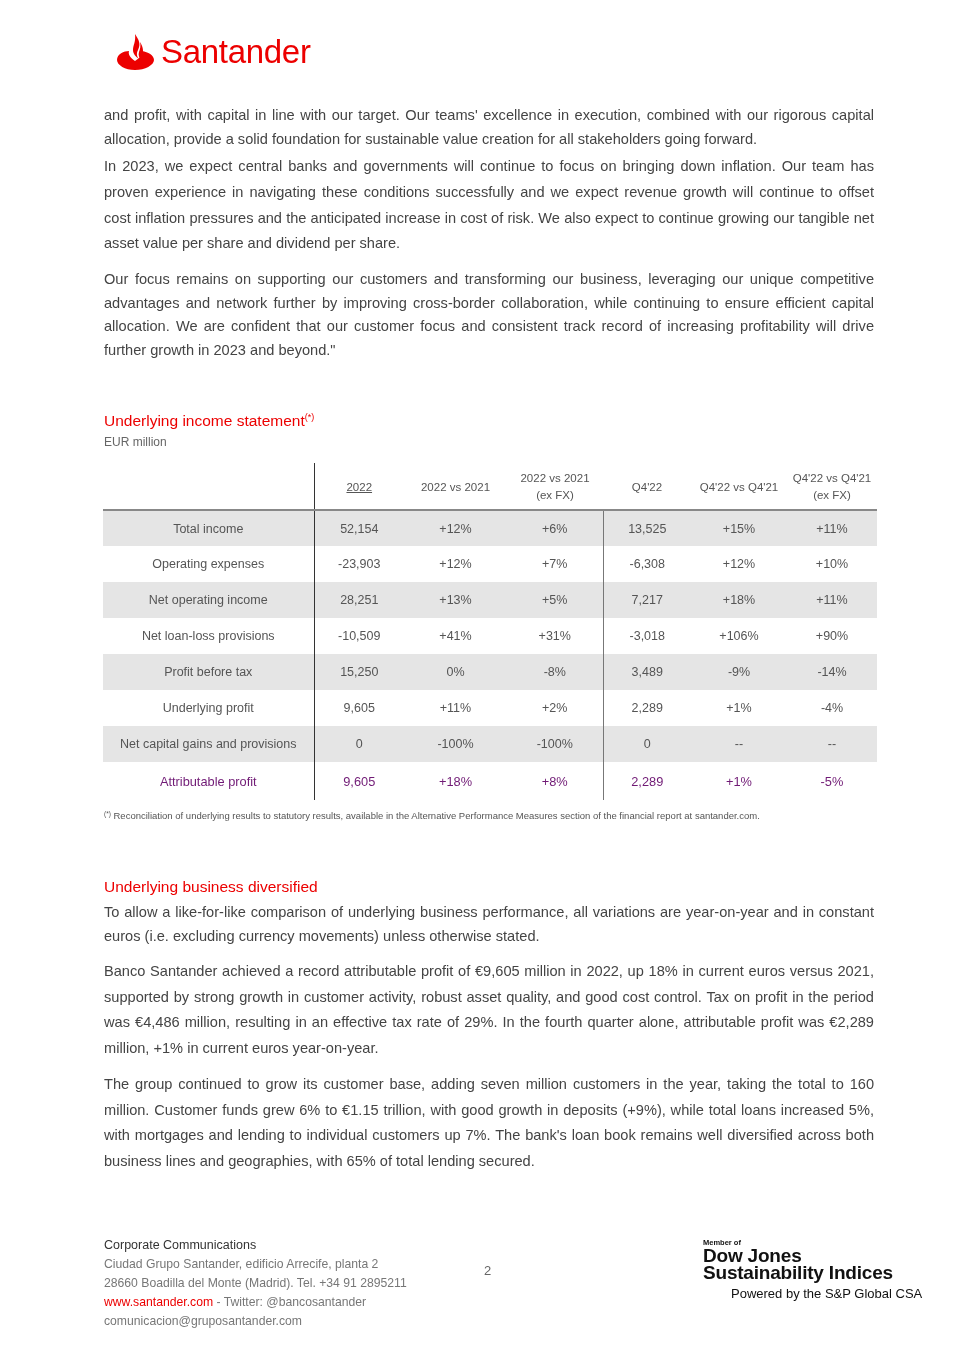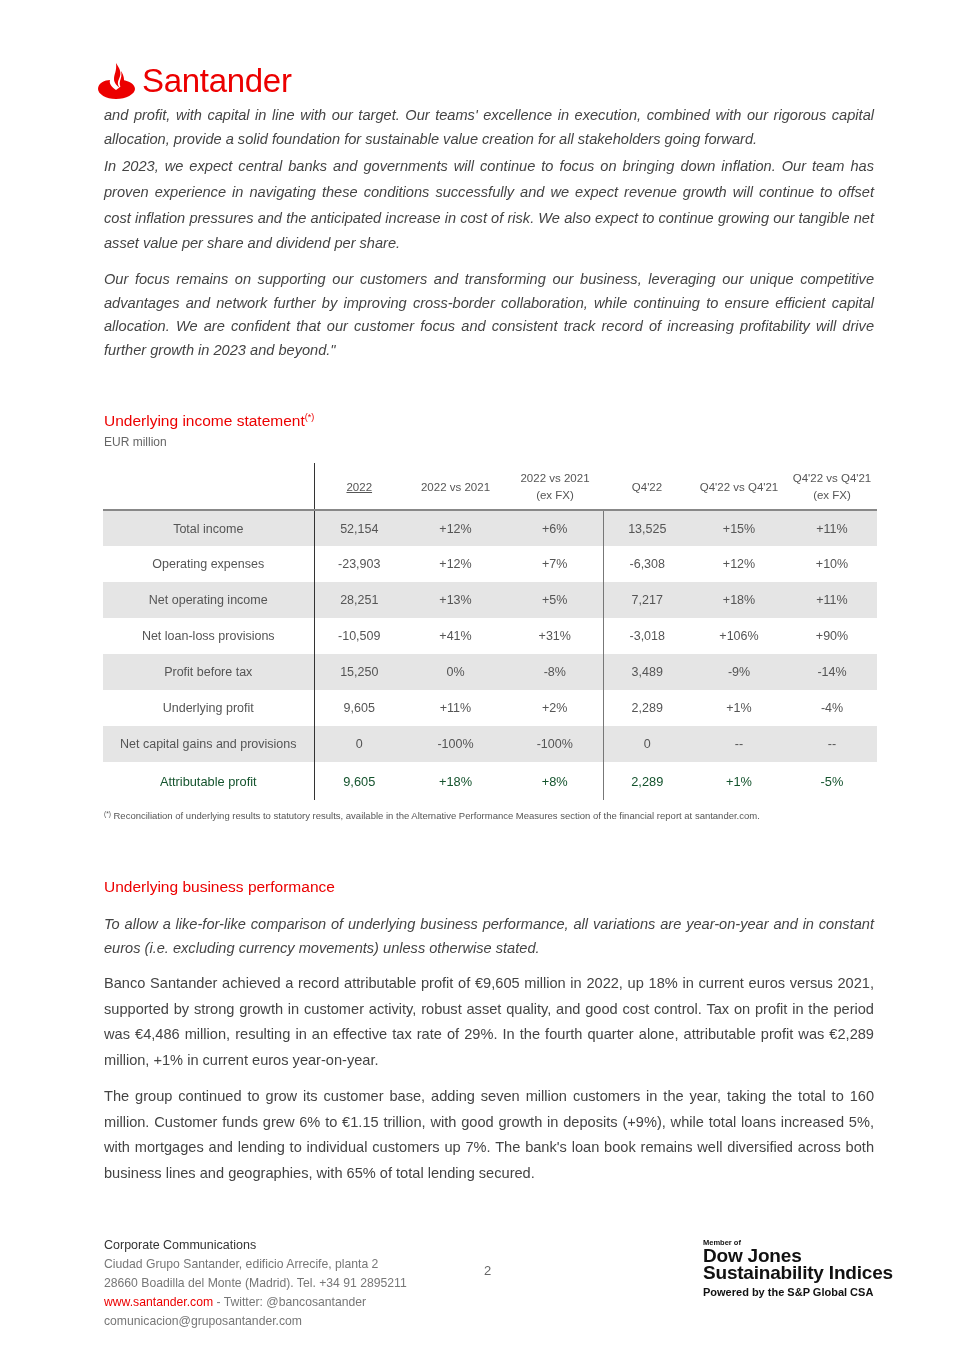--- a/index.html
+++ b/index.html
@@ -1,36 +1,36 @@
 <!DOCTYPE html>
 <html><head>
 <meta charset="utf-8">
 <style>
   * { box-sizing: border-box; margin: 0; padding: 0; }
   html, body { width: 965px; height: 1365px; background: #ffffff; overflow: hidden; }
   body { position: relative; font-family: "Liberation Sans", "DejaVu Sans", sans-serif; color: #444444; }
 
-  .logo { position: absolute; left: 95px; top: 32px; height: 40px; display: flex; align-items: center; margin-top: 29px; }
+  .logo { position: absolute; left: 114px; top: 32px; height: 40px; display: flex; align-items: center; }
   .logo-flame { width: 42px; height: 40px; }
   .logo-text { font-family: "Liberation Sans", sans-serif; font-size: 33px; color: #ec0000; margin-left: 5px; letter-spacing: -0.3px; line-height: 40px; }
 
   .content { position: absolute; left: 104px; width: 770px; }
   .para { font-size: 14.6px; line-height: 25.5px; text-align: justify; color: #444444; }
-  .para.italic { font-style: italic; line-height: 23.5px; }
+  .para.italic { line-height: 23.5px; }
 
   .section-title { font-size: 15.5px; color: #ec0000; line-height: 20px; }
   .section-title sup { font-size: 9px; vertical-align: 6px; }
   .unit { font-size: 12px; color: #666666; margin-top: 4px; }
 
   .tbl { position: absolute; left: 103px; top: 463px; width: 774px; }
   table { border-collapse: collapse; width: 774px; font-size: 12.5px; color: #555555; }
   th { font-weight: normal; font-size: 11.5px; color: #555555; height: 47px; text-align: center; vertical-align: middle; line-height: 17px; padding-top: 2px; }
   td { height: 36px; text-align: center; vertical-align: middle; }
   tr.shade td { background: #e5e5e5; }
-  tr.bold td { color: #14532d; font-size: 12.8px; height: 38px; margin-top: 32px; }
+  tr.bold td { color: #701a75; font-size: 12.8px; height: 38px; margin-top: 32px; }
   thead tr { border-bottom: 2px solid #888888; }
   .c0 { width: 211px; }
   .c1 { width: 90px; text-decoration: underline; }
   .c2 { width: 103px; }
   .c3 { width: 96px; }
   .c4 { width: 88px; }
   .c5 { width: 96px; }
   .c6 { width: 90px; }
   .vl1 { border-left: 1px solid #333333; }
   td.vl2 { border-left: 1.5px solid #777777; }
@@ -39,21 +39,21 @@
   .footnote sup { font-size: 6.5px; vertical-align: 3px; }
 
   .footer { position: absolute; left: 104px; top: 1236px; font-size: 12.2px; line-height: 19px; color: #777777; }
   .footer .head { color: #333333; font-size: 12.5px; }
   .footer .link { color: #ec0000; }
   .page-num { position: absolute; left: 484px; top: 1263px; font-size: 13px; color: #666666; }
 
   .djsi { position: absolute; left: 703px; top: 1238px; color: #111111; }
   .djsi .member { font-size: 7.5px; font-weight: bold; }
   .djsi .big { font-size: 19px; font-weight: bold; line-height: 17px; letter-spacing: -0.2px; }
-  .djsi .powered { font-size: 11px; font-weight: bold; margin-top: 5px; }
+  .djsi .powered { font-size: 13px; font-weight: normal; margin-top: 5px; margin-left: 28px; }
 </style>
 </head>
 <body>
 
 <div class="logo">
   <svg class="logo-flame" viewBox="0 0 42 40">
     <path d="M21 2 C25 8 27 12 24 18 C22 22 23 25 25 27 C22 25 19 22 19 18 C19 13 22 10 21 2 Z" fill="#ec0000"></path>
     <path d="M26 10 C29 15 30 19 28 23 C27 25 27 27 28 28 C25 26 24 23 25 20 C26 17 27 14 26 10 Z" fill="#ec0000"></path>
     <path d="M3 28 C3 22 10 19 15 19 C14 22 16 26 21 29 C26 26 28 23 28 19 C34 20 40 23 40 28 C40 33 31 38 21 38 C11 38 3 33 3 28 Z" fill="#ec0000"></path>
   </svg>
@@ -162,22 +162,22 @@
     </tbody>
   </table>
 </div>
 
 <div class="footnote">
   <sup>(*)</sup>
   <span>Reconciliation of underlying results to statutory results, available in the Alternative Performance Measures section of the financial report at santander.com.</span>
 </div>
 
 <div class="content" style="top:877px;">
-  <div class="section-title">Underlying business performance</div>
-  <p class="para italic" style="margin-top:16px;">To allow a like-for-like comparison of underlying business performance, all variations are year-on-year and in constant euros (i.e. excluding currency movements) unless otherwise stated.</p>
+  <div class="section-title">Underlying business diversified</div>
+  <p class="para italic" style="margin-top:4px;">To allow a like-for-like comparison of underlying business performance, all variations are year-on-year and in constant euros (i.e. excluding currency movements) unless otherwise stated.</p>
   <p class="para" style="margin-top:11px;">Banco Santander achieved a record attributable profit of €9,605 million in 2022, up 18% in current euros versus 2021, supported by strong growth in customer activity, robust asset quality, and good cost control. Tax on profit in the period was €4,486 million, resulting in an effective tax rate of 29%. In the fourth quarter alone, attributable profit was €2,289 million, +1% in current euros year-on-year.</p>
   <p class="para" style="margin-top:11px;">The group continued to grow its customer base, adding seven million customers in the year, taking the total to 160 million. Customer funds grew 6% to €1.15 trillion, with good growth in deposits (+9%), while total loans increased 5%, with mortgages and lending to individual customers up 7%. The bank's loan book remains well diversified across both business lines and geographies, with 65% of total lending secured.</p>
 </div>
 
 <div class="footer">
   <div class="head">Corporate Communications</div>
   <div>Ciudad Grupo Santander, edificio Arrecife, planta 2</div>
   <div>28660 Boadilla del Monte (Madrid). Tel. +34 91 2895211</div>
   <div><span class="link">www.santander.com</span><span> - Twitter: @bancosantander</span></div>
   <div>comunicacion@gruposantander.com</div>

